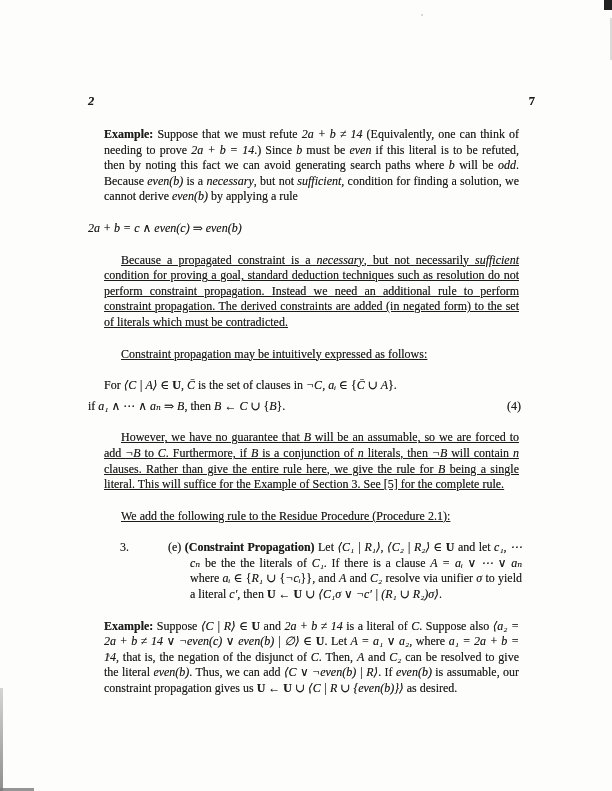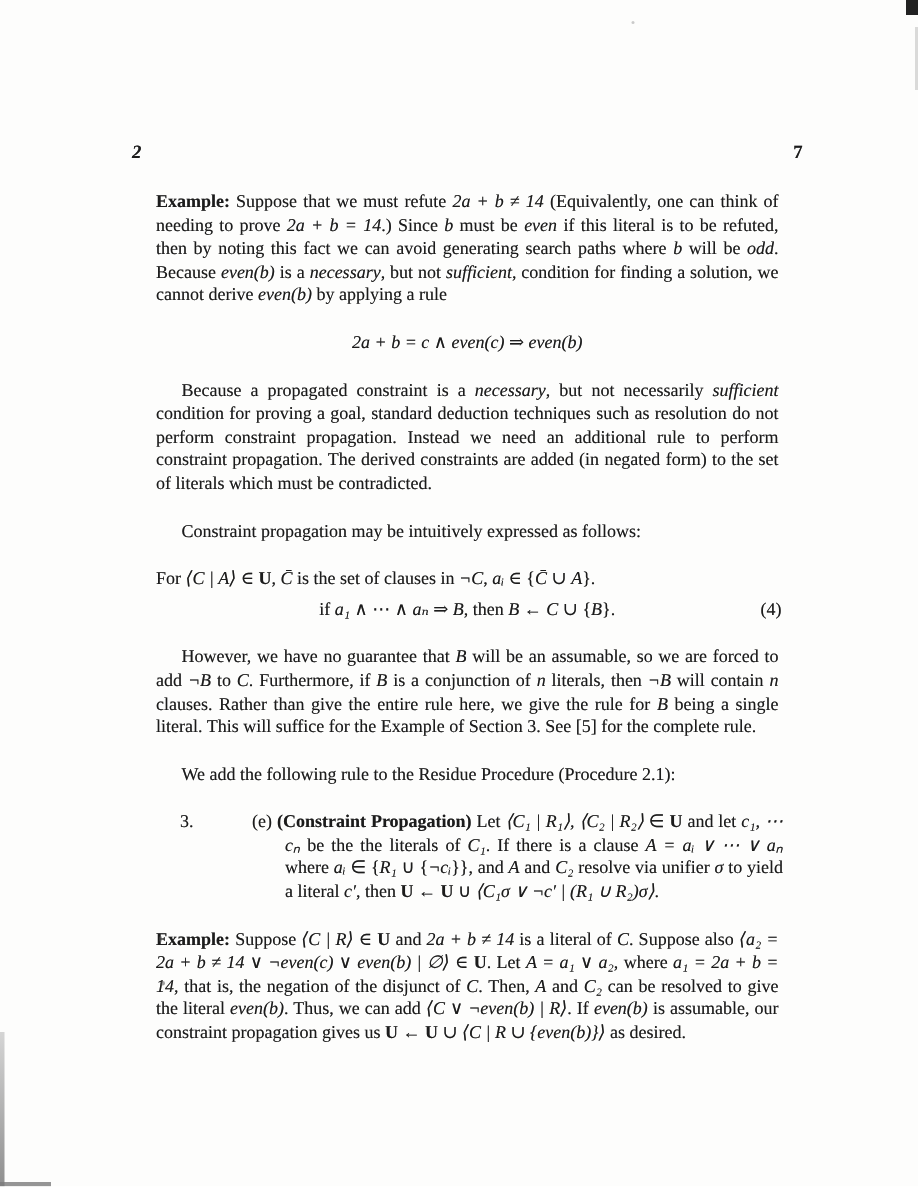--- a/index.html
+++ b/index.html
@@ -40,27 +40,26 @@
   .pageno {
     font-weight: bold;
     font-size: 12.5px;
   }
   .para {
     margin: 16px;
     font-size: 12px;
     line-height: 15.6px;
     text-align: justify;
   }
-  .ind { text-indent: 17px; }
+  .ind { text-indent: 17px; text-decoration: underline; }
   .mb1 { margin-bottom: 1px; }
   .eq {
     position: relative;
     font-size: 12px;
     line-height: 15.6px;
-    text-align: center;
     margin: 5px 0 7px 0;
   }
   .eq .eqno {
     position: absolute;
     right: 14px;
     top: 0;
     font-style: normal;
   }
   .item {
     position: relative;
@@ -72,21 +71,20 @@
   .item-marker {
     position: absolute;
     left: 0;
     top: 0;
   }
   .item-body {
     margin-left: 70px;
     width: 332px;
     text-align: justify;
     text-indent: -22px;
-    font-family: Liberation Serif, serif;
   }
   .r-n { font-style: normal; font-weight: normal; }
   .r-i { font-style: italic; }
   .r-b { font-weight: bold; }
   
   .artifact { position: absolute; pointer-events: none; }
   .art-corner-tr {
     right: 0; top: 0; width: 8px; height: 10px;
     background: #222;
   }

